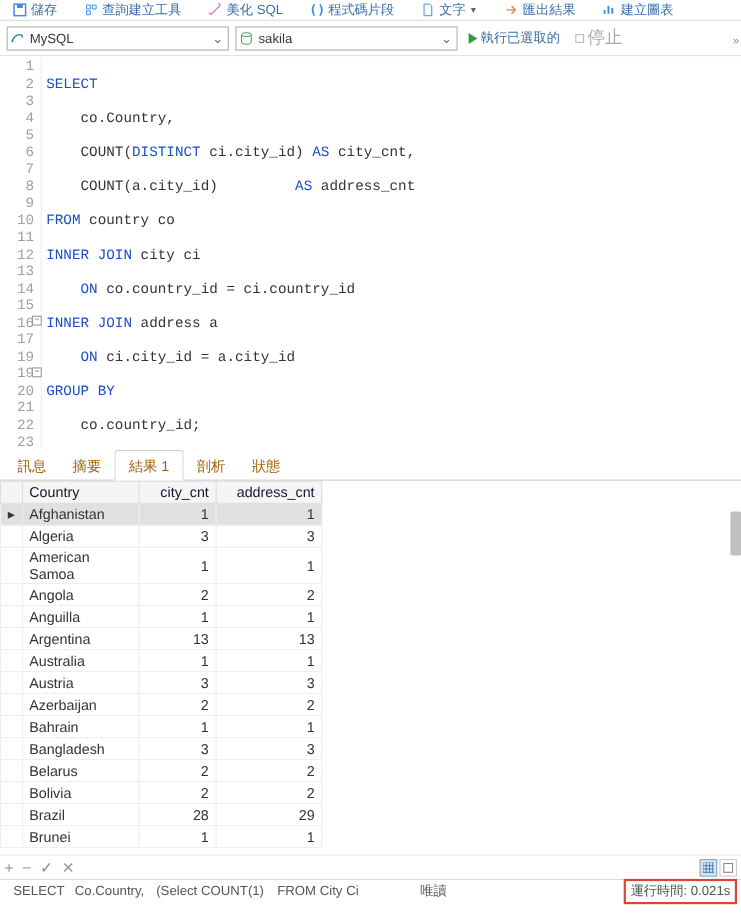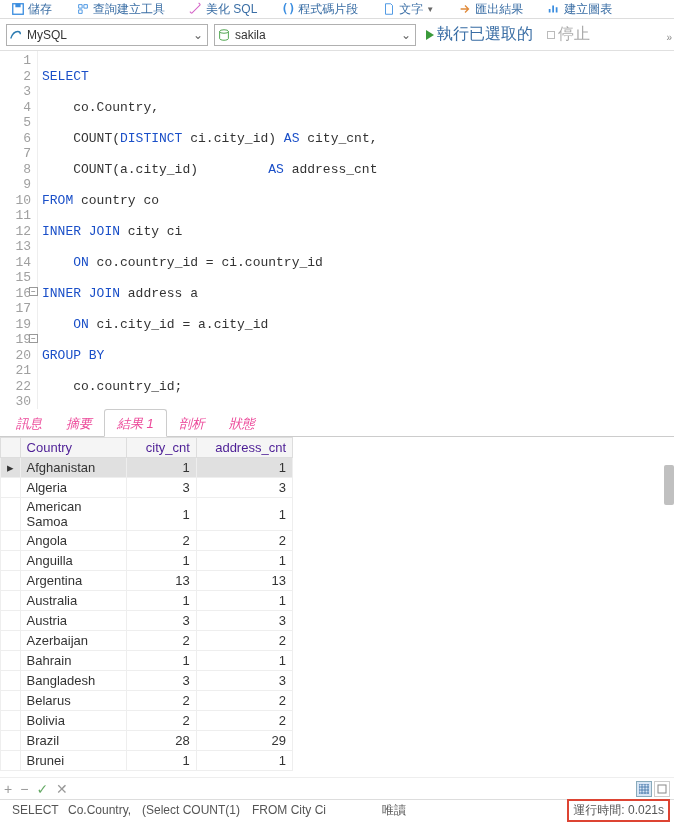--- a/index.html
+++ b/index.html
@@ -10,43 +10,43 @@
 .tb-btn { display: flex; align-items: center; gap: 3px; padding: 2px 6px; cursor: pointer; color: #3a6ea5; font-size: 12px; }
 .tb-icon { width: 14px; height: 14px; display: inline-flex; align-items: center; justify-content: center; }
 .tb-icon svg { width: 14px; height: 14px; }
 
 
 .conn-row { display: flex; align-items: center; padding: 4px 6px; gap: 6px; border-bottom: 1px solid #e0e0e0; height: 32px; }
 .combo { display: flex; align-items: center; border: 1px solid #b0b0b0; height: 22px; width: 202px; background: #fff; font-size: 12px; }
 .combo-icon { width: 18px; display: flex; align-items: center; justify-content: center; }
 .combo-text { flex: 1; padding-left: 2px; }
 .combo-arrow { width: 18px; display: flex; align-items: center; justify-content: center; color: #666; }
-.run-btn { display: flex; align-items: center; color: #3a6ea5; font-size: 16px; cursor: pointer; gap: 3px; padding: 0 4px; }
+.run-btn { display: flex; align-items: center; color: #3a6ea5; font-size: 12px; cursor: pointer; gap: 3px; padding: 0 4px; }
 .stop-btn { display: flex; align-items: center; color: #aaa; font-size: 16px; gap: 3px; padding: 0 4px; }
 .expand-arrow { position: absolute; right: 2px; top: 32px; color: #888; font-size: 10px; }
 
 
 .editor { display: flex; height: 358px; overflow: hidden; font-family: Consolas, "Courier New", monospace; font-size: 13px; line-height: 15.5px; }
 .gutter { width: 38px; text-align: right; padding: 2px 6px 2px 2px; color: #a0a0a0; background: #fff; border-right: 1px solid #eee; user-select: none; position: relative; }
 .gutter .ln { height: 15.5px; }
 .fold { position: absolute; right: -1px; width: 9px; height: 9px; border: 1px solid #999; background: #fff; font-size: 8px; line-height: 7px; text-align: center; color: #666; }
 .code { padding: 2px 4px; white-space: pre; }
 .kw { color: #1a4fc8; font-weight: 500; }
 .code-line { height: 15.5px; }
 .txt { color: #333; }
 
 
 .tabs { display: flex; align-items: flex-end; height: 28px; border-bottom: 1px solid #ccc; padding-left: 4px; gap: 0; font-size: 13px; }
-.tab { padding: 5px 12px 3px; cursor: pointer; color: #ec4899; font-style: italic; }
+.tab { padding: 5px 12px 3px; cursor: pointer; color: #a16207; }
 .tab.active { border: 1px solid #ccc; border-bottom: 1px solid #fff; background: #fff; margin-bottom: -1px; border-radius: 3px 3px 0 0; margin-top: 44px; }
 
 
 .grid-wrap { height: 340px; overflow: auto; position: relative; }
 .grid { border-collapse: collapse; width: 293px; font-size: 13px; }
-.grid th { background: #f5f5f5; border: 1px solid #ddd; padding: 2px 6px; text-align: left; font-weight: normal; height: 20px; color: #4c1d95; }
+.grid th { background: #f5f5f5; border: 1px solid #ddd; padding: 2px 6px; text-align: left; font-weight: normal; height: 20px; color: #0f172a; }
 .grid th.num-col, .grid td.num-col { text-align: right; margin-top: 40px; }
 .grid td { border: 1px solid #eee; padding: 1px 6px; height: 20px; }
 .grid tr.sel-row td { background: #e0e0e0; }
 .row-ptr { width: 8px; padding: 0; }
 .grid-scrollthumb { position: absolute; right: 0; top: 28px; width: 10px; height: 40px; background: #c0c0c0; border-radius: 2px; }
 
 
 .action-row { display: flex; align-items: center; height: 22px; padding: 0 4px; gap: 8px; color: #999; border-top: 1px solid #eee; }
 .action-row .act { cursor: pointer; font-size: 14px; }
 .action-spacer { flex: 1; }
@@ -170,21 +170,21 @@
       <div class="ln">13</div>
       <div class="ln">14</div>
       <div class="ln">15</div>
       <div class="ln">16</div>
       <div class="ln">17</div>
       <div class="ln">19</div>
       <div class="ln">19</div>
       <div class="ln">20</div>
       <div class="ln">21</div>
       <div class="ln">22</div>
-      <div class="ln">30</div>
+      <div class="ln">23</div>
     <div class="fold" style="top:236px;">−</div>
     <div class="fold" style="top:283px;">−</div>
   </div>
   <div class="code">
 <div class="code-line"><span class="kw">SELECT</span></div>
 <div class="code-line"><span class="txt">    co.Country,</span></div>
 <div class="code-line"><span class="txt">    COUNT(</span><span class="kw">DISTINCT</span><span class="txt"> ci.city_id) </span><span class="kw">AS</span><span class="txt"> city_cnt,</span></div>
 <div class="code-line"><span class="txt">    COUNT(a.city_id)         </span><span class="kw">AS</span><span class="txt"> address_cnt</span></div>
 <div class="code-line"><span class="kw">FROM</span><span class="txt"> country co</span></div>
 <div class="code-line"><span class="kw">INNER JOIN</span><span class="txt"> city ci</span></div>

